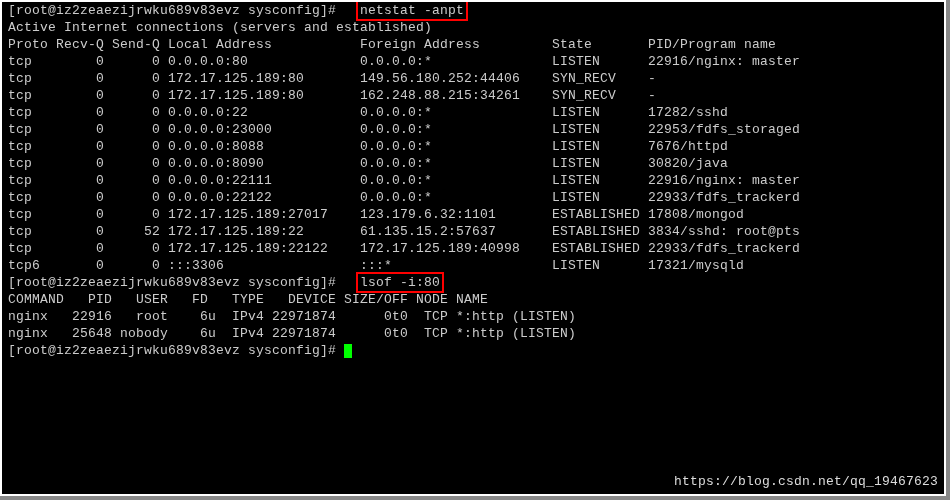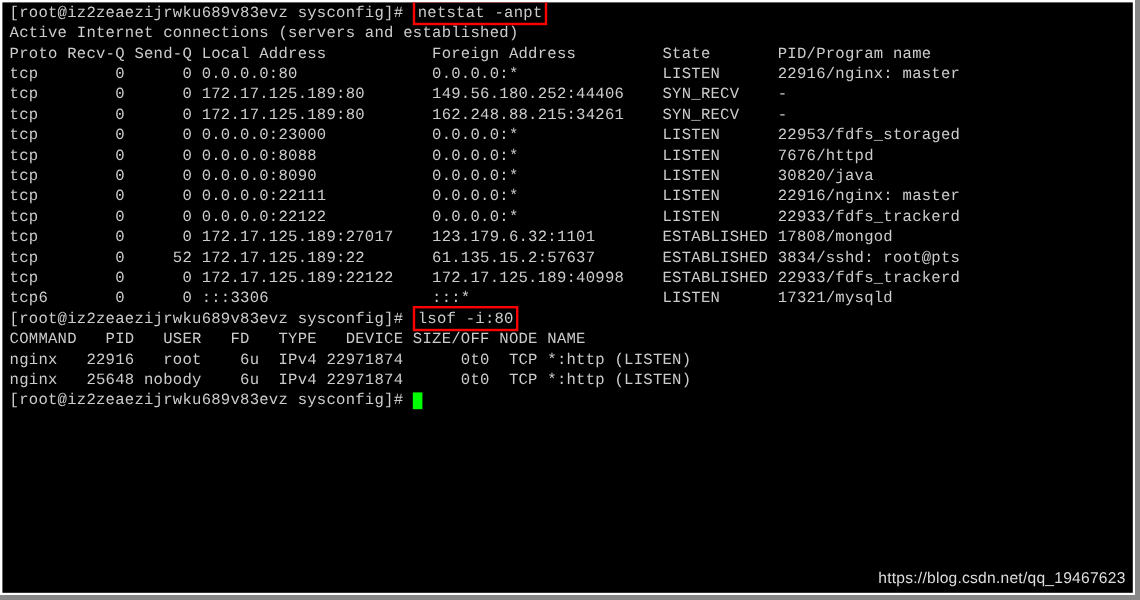--- a/index.html
+++ b/index.html
@@ -1,32 +1,33 @@
 <!DOCTYPE html>
 <html><head>
 <meta charset="utf-8">
 <style>
   html,body{margin:0;padding:0;background:#888;width:950px;height:500px;overflow:hidden;font-family:"Courier New",monospace}
   .term{background:#000;color:#ccc;width:946px;height:496px;border:2px solid #fff;box-sizing:border-box;font-size:13px;line-height:17px;letter-spacing:0.2px;position:relative;overflow:hidden}
   .line{white-space:pre;padding-left:6px}
-  .box{border:2px solid red;display:inline-block;padding:0 2px;margin:-2px 0}
+  .box{border:2px solid red;display:inline-block;padding:0 2px;margin:-2px 12px}
   .cursor{display:inline-block;width:8px;height:14px;background:#0f0;vertical-align:middle}
-  .wm{position:absolute;right:6px;bottom:4px;color:#ddd;font-family:Liberation Sans, sans-serif;font-size:13px}
+  .wm{position:absolute;right:6px;bottom:4px;color:#ddd;font-family:Liberation Mono, monospace;font-size:13px}
 </style>
 </head>
 <body>
 
 <div class="term">
   <div class="line"><span>[root@iz2zeaezijrwku689v83evz sysconfig]#</span> <span class="box"><span>netstat -anpt</span></span></div>
   <div class="line">Active Internet connections (servers and established)</div>
   <div class="line">Proto Recv-Q Send-Q Local Address           Foreign Address         State       PID/Program name</div>
   <div id="rows">
       <div class="line">tcp        0      0 0.0.0.0:80              0.0.0.0:*               LISTEN      22916/nginx: master</div>
       <div class="line">tcp        0      0 172.17.125.189:80       149.56.180.252:44406    SYN_RECV    -</div>
       <div class="line">tcp        0      0 172.17.125.189:80       162.248.88.215:34261    SYN_RECV    -</div>
+      <div class="line">tcp        0      0 0.0.0.0:22              0.0.0.0:*               LISTEN      17282/sshd</div>
       <div class="line">tcp        0      0 0.0.0.0:23000           0.0.0.0:*               LISTEN      22953/fdfs_storaged</div>
       <div class="line">tcp        0      0 0.0.0.0:8088            0.0.0.0:*               LISTEN      7676/httpd</div>
       <div class="line">tcp        0      0 0.0.0.0:8090            0.0.0.0:*               LISTEN      30820/java</div>
       <div class="line">tcp        0      0 0.0.0.0:22111           0.0.0.0:*               LISTEN      22916/nginx: master</div>
       <div class="line">tcp        0      0 0.0.0.0:22122           0.0.0.0:*               LISTEN      22933/fdfs_trackerd</div>
       <div class="line">tcp        0      0 172.17.125.189:27017    123.179.6.32:1101       ESTABLISHED 17808/mongod</div>
       <div class="line">tcp        0     52 172.17.125.189:22       61.135.15.2:57637       ESTABLISHED 3834/sshd: root@pts</div>
       <div class="line">tcp        0      0 172.17.125.189:22122    172.17.125.189:40998    ESTABLISHED 22933/fdfs_trackerd</div>
       <div class="line">tcp6       0      0 :::3306                 :::*                    LISTEN      17321/mysqld</div>
     </div>

